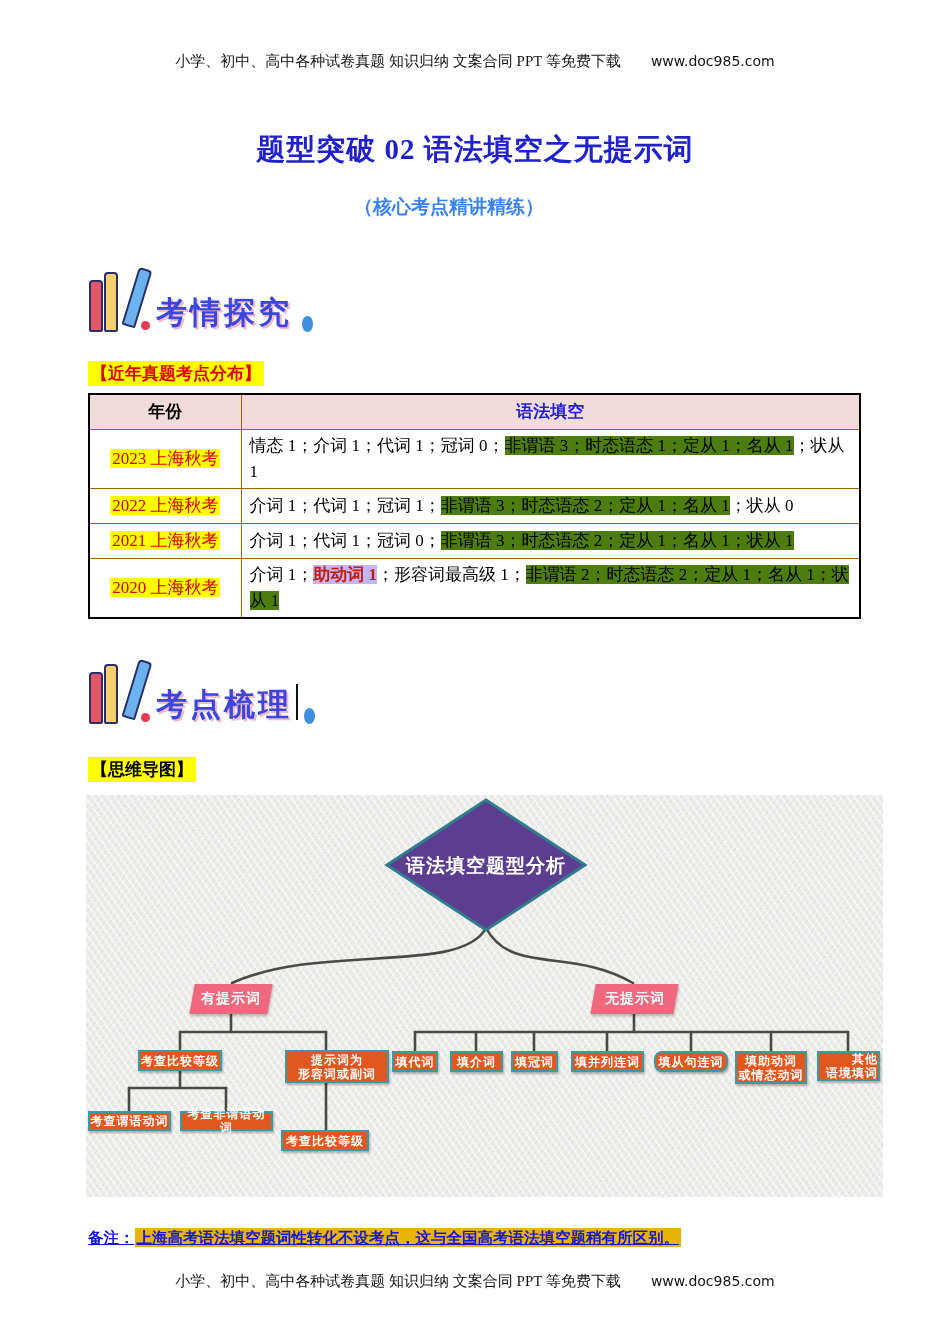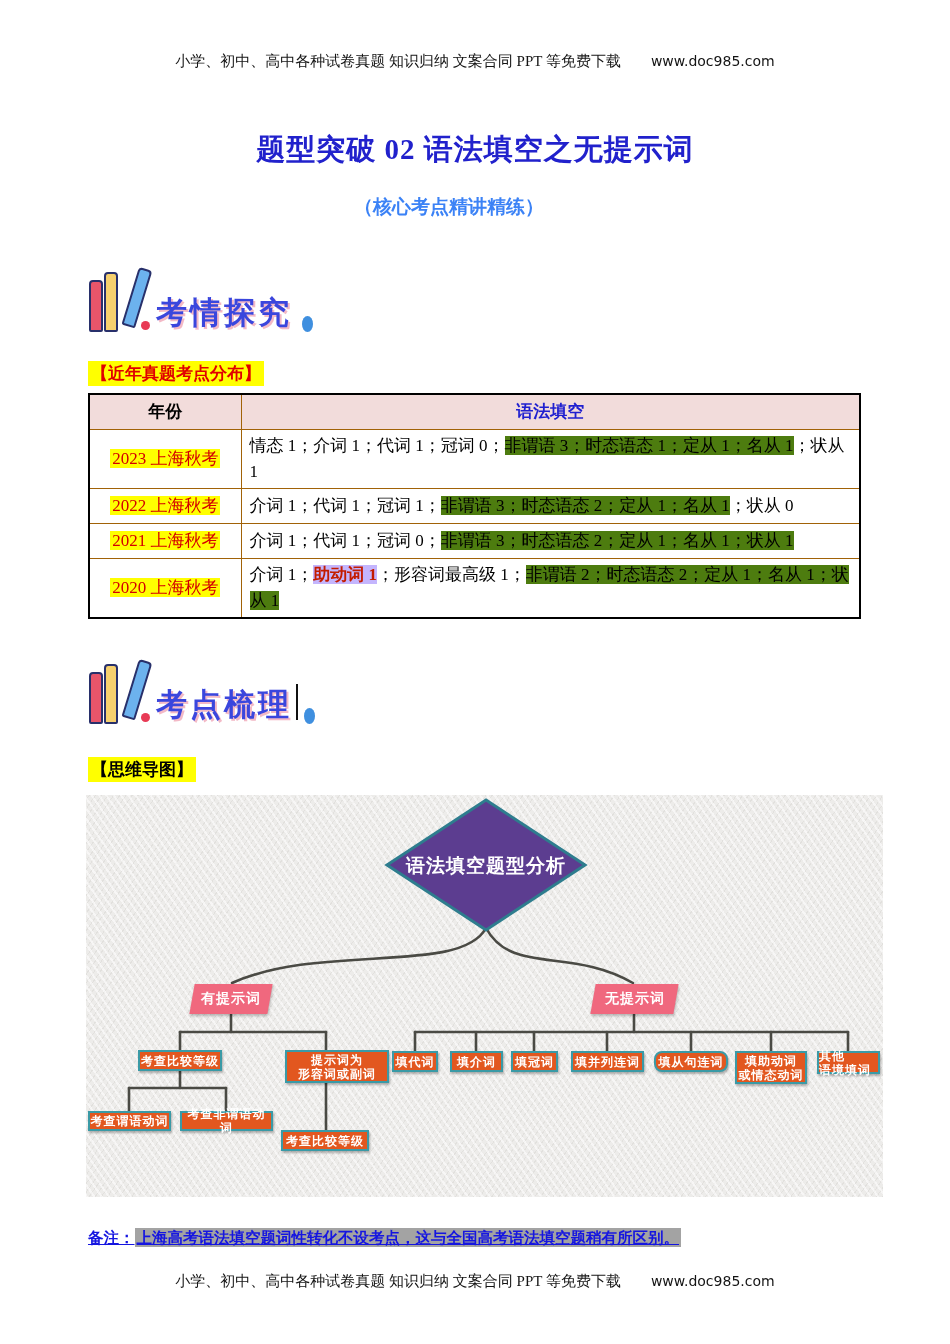--- a/index.html
+++ b/index.html
@@ -65,21 +65,21 @@
   .pbox span{transform:skewX(10deg);color:#fff;font-weight:bold;font-size:14px;letter-spacing:1px;}
   .obox{position:absolute;background:#e2571f;border:2px solid #3a9aa6;box-sizing:border-box;
         color:#fff;font-weight:bold;font-size:12px;line-height:14px;text-align:center;
         display:flex;flex-direction:column;align-items:center;justify-content:center;
         box-shadow:1px 2px 2px rgba(0,0,0,0.28);letter-spacing:1px;}
   .obox span{display:block;width:100%;}
 
   
   .note{position:absolute;left:88px;top:1228px;font-size:15.5px;font-weight:bold;white-space:nowrap;}
   .note-prefix{color:#1515e0;text-decoration:underline;}
-  .note-hl{color:#1515e0;background:#a3a3a3;text-decoration:underline;padding:1px 2px;}
+  .note-hl{color:#1515e0;background:#eab308;text-decoration:underline;padding:1px 2px;}
 </style>
 </head>
 <body>
 
 <div class="page">
 
   <div class="docline" style="top:52px;">
     <span>小学、初中、高中各种试卷真题 知识归纳 文案合同 PPT 等免费下载</span><span class="url">www.doc985.com</span>
   </div>
 
@@ -199,21 +199,21 @@
     <div class="obox" style="left:485px;top:256px;width:73px;height:21px;">
       <span>填并列连词</span>
     </div>
     <div class="obox" style="left:568px;top:256px;width:74px;height:21px;border-radius:8px;">
       <span>填从句连词</span>
     </div>
     <div class="obox" style="left:649px;top:256px;width:72px;height:33px;">
       <span>填助动词</span>
       <span>或情态动词</span>
     </div>
-    <div class="obox" style="left:731px;top:256px;width:63px;height:23px;text-align:left;align-items:flex-start;">
+    <div class="obox" style="left:731px;top:256px;width:63px;height:30px;text-align:right;align-items:flex-start;padding-left:5px;">
       <span>其他</span>
       <span>语境填词</span>
     </div>
 
     <div class="obox" style="left:2px;top:316px;width:83px;height:20px;">
       <span>考查谓语动词</span>
     </div>
     <div class="obox" style="left:94px;top:316px;width:93px;height:20px;">
       <span>考查非谓语动词</span>
     </div>

